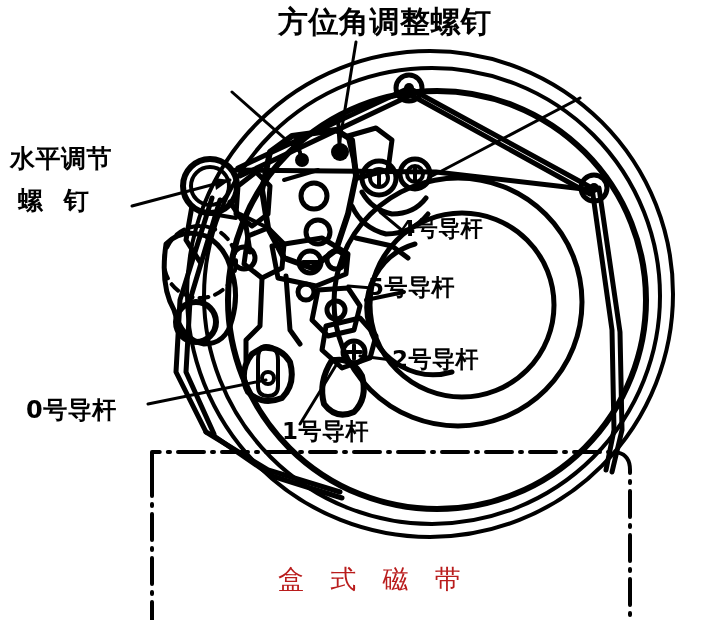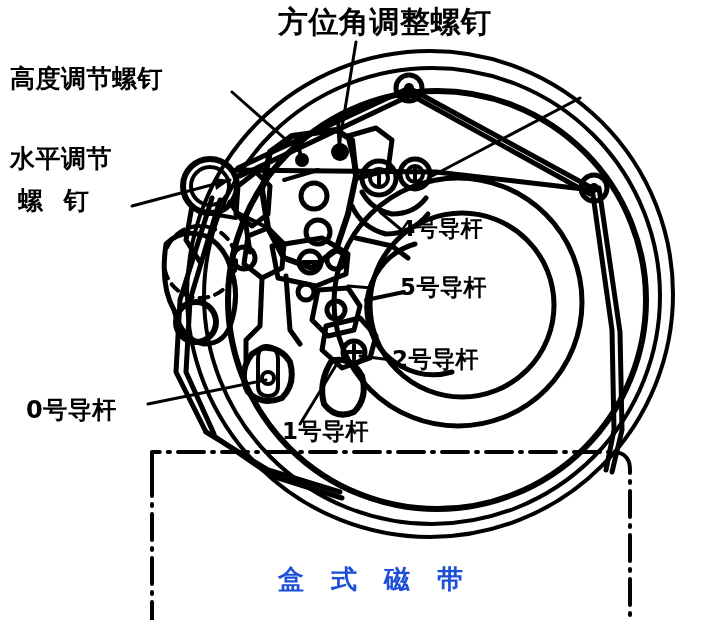--- a/index.html
+++ b/index.html
@@ -28,23 +28,23 @@
     font-family: "DejaVu Sans", "Liberation Sans", sans-serif;
     font-weight: 700;
     white-space: pre;
     line-height: 1.18;
     letter-spacing: 0.5px;
     -webkit-font-smoothing: none;
   }
   .lbl.heavy { font-weight: 900; }
   .cap {
     position: absolute;
-    color: #1d4ed8;
+    color: #b91c1c;
     font-family: "DejaVu Sans", "Liberation Sans", sans-serif;
-    font-weight: 700;
+    font-weight: 400;
     letter-spacing: 9px;
     white-space: pre;
   }
 </style>
 </head>
 <body>
 
 <div id="figure">
 
   <svg width="723" height="620" viewBox="0 0 723 620">
@@ -205,30 +205,29 @@
         <path d="M372 288 L348 286"></path>
 
         <path d="M392 360 L360 356"></path>
       </g>
 
     </g>
   </svg>
 
   <div class="lbl" style="left:278px; top:4px; font-size:30px;">方位角调整螺钉</div>
 
-  <div class="lbl" style="left:10px; top:64px; font-size:25px;">高度调节螺钉</div>
 
   <div class="lbl" style="left:10px; top:146px; font-size:25px;font-family:Liberation Mono, monospace;">水平调节</div>
 
   <div class="lbl" style="left:18px; top:186px; font-size:25px; letter-spacing:6px;text-align:right;">螺 钉</div>
 
 
   <div class="lbl" style="left:400px; top:216px; font-size:22px;">4号导杆</div>
 
-  <div class="lbl" style="left:368px; top:274px; font-size:23px;margin-left:32px;">5号导杆</div>
+  <div class="lbl" style="left:368px; top:274px; font-size:23px;">5号导杆</div>
 
   <div class="lbl" style="left:392px; top:346px; font-size:23px;">2号导杆</div>
 
   <div class="lbl heavy" style="left:26px; top:390px; font-size:24px;margin-top:6px;">0号导杆</div>
 
   <div class="lbl" style="left:282px; top:418px; font-size:23px;">1号导杆</div>
 
   <div class="cap" style="left:278px; top:562px; font-size:26px;">盒 式 磁 带</div>
 
 </div>

